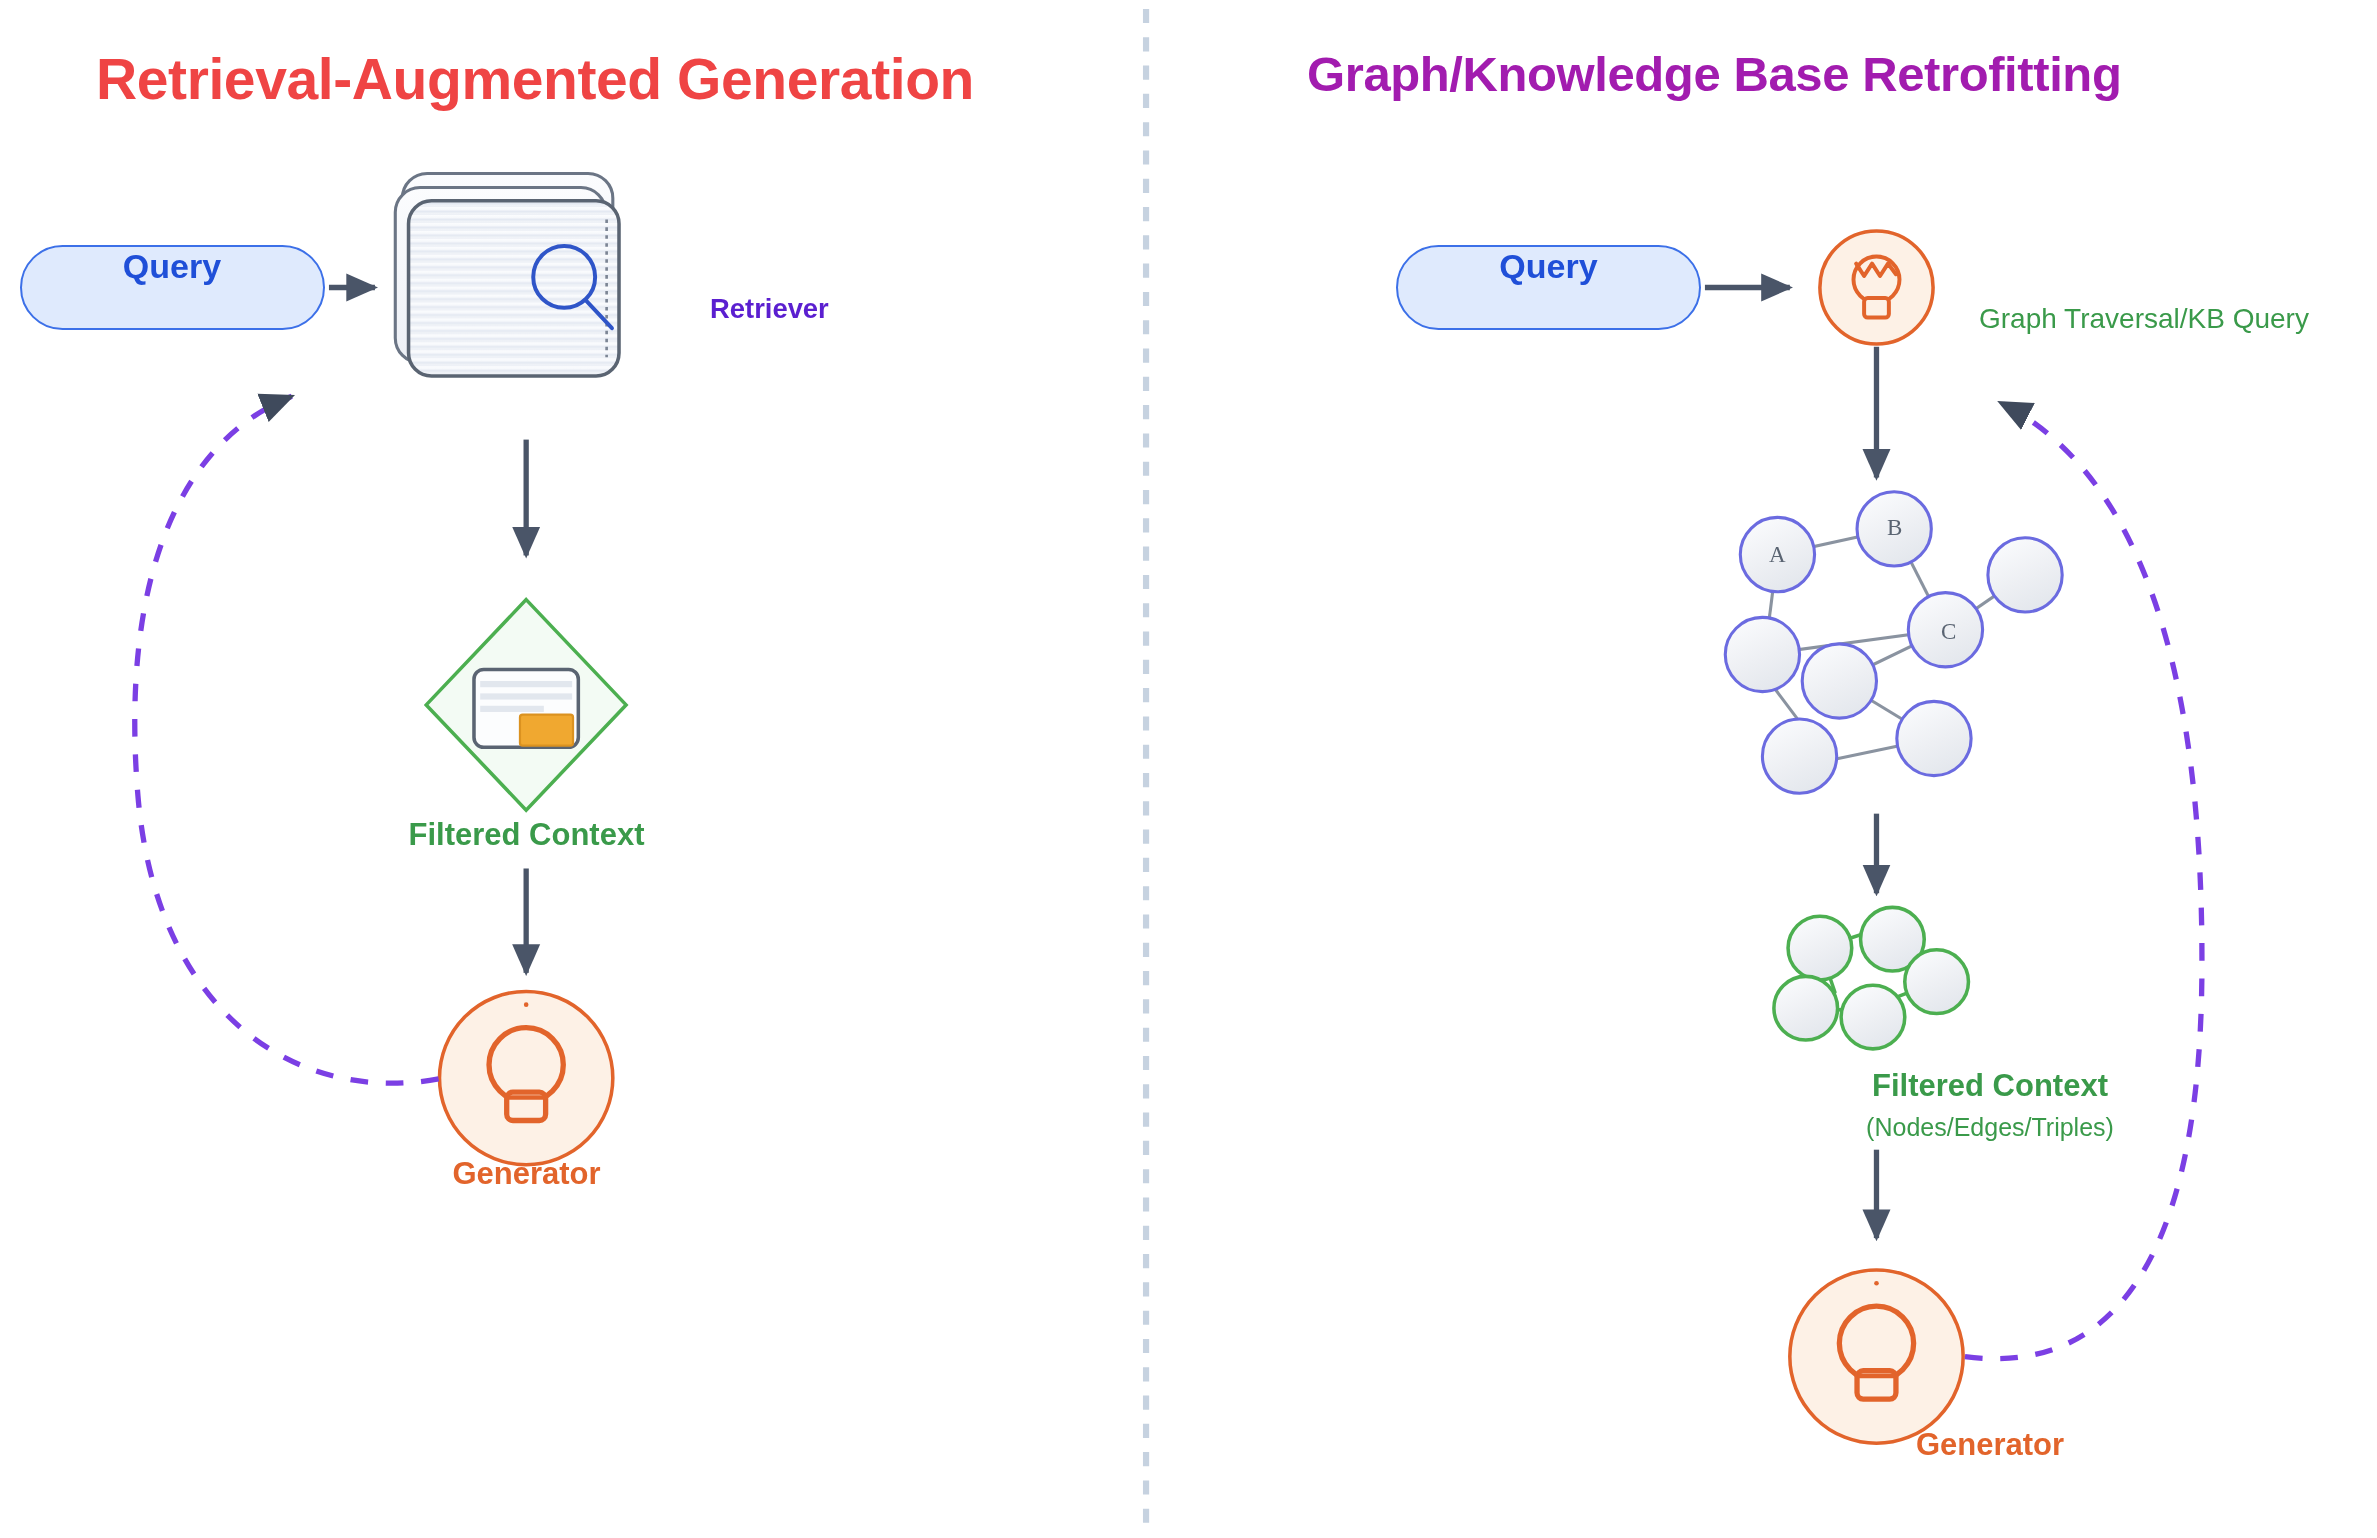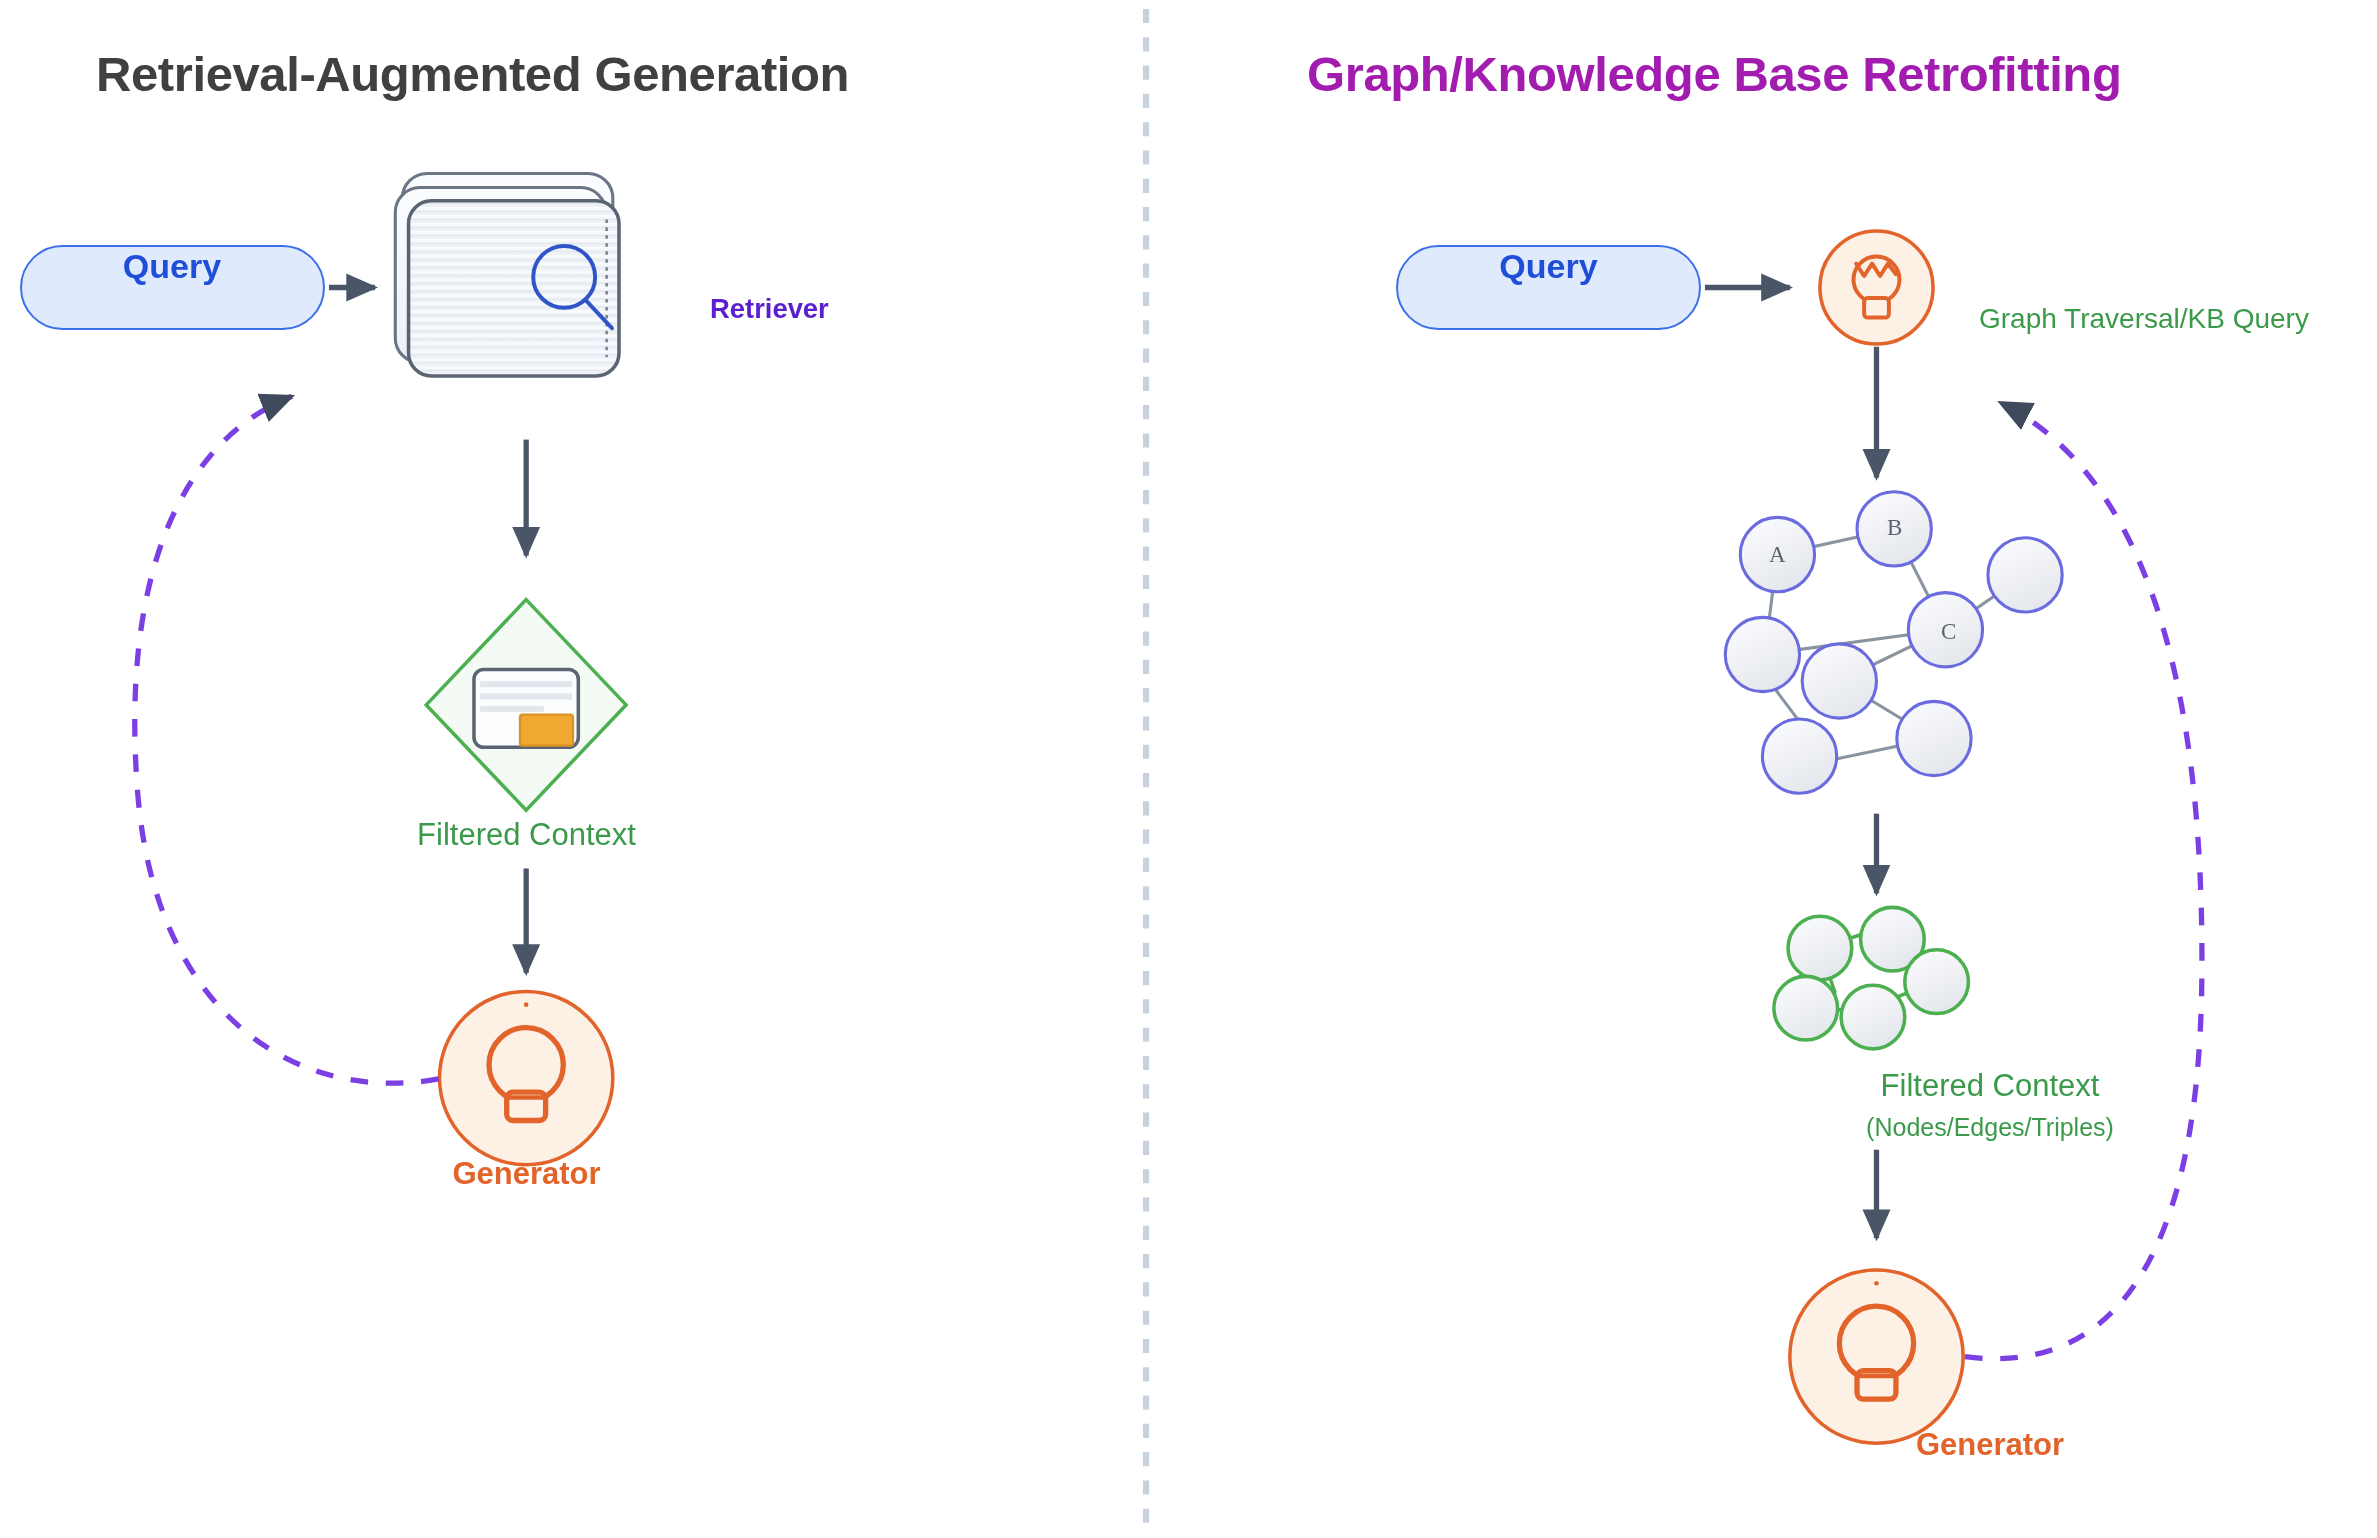--- a/index.html
+++ b/index.html
@@ -26,22 +26,22 @@
   
   .panel-title {
     position: absolute;
     font-weight: bold;
     white-space: nowrap;
     letter-spacing: -0.4px;
   }
   #title-left {
     left: 96px;
     top: 46px;
-    font-size: 49px;
-    color: #404040;
+    font-size: 57px;
+    color: #ef4444;
   }
   #title-right {
     left: 1307px;
     top: 46px;
     font-size: 49px;
     color: #a21caf;
   }
 
   
   .query-pill {
@@ -80,21 +80,21 @@
     color: #3A9A4A;
   }
 
   
   .caption {
     position: absolute;
     text-align: center;
     white-space: nowrap;
     color: #3A9A4A;
   }
-  .caption.bold { font-weight: normal; }
+  .caption.bold { font-weight: bold; }
   #fc-left-cap {
     left: 0px; top: 817px; width: 1053px;
     font-size: 31px;
   }
   #gen-left-cap {
     left: 0px; top: 1156px; width: 1053px;
     font-size: 31px;
     font-weight: bold;
     color: #E2642B;
   }

